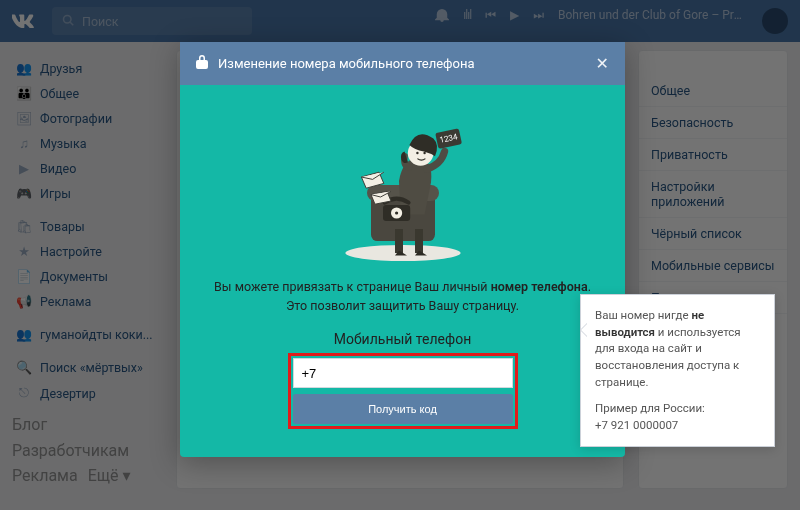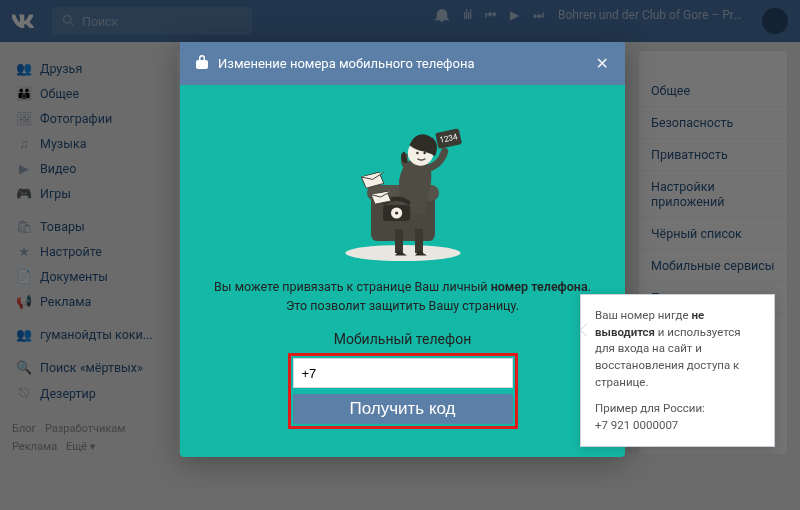--- a/index.html
+++ b/index.html
@@ -37,21 +37,21 @@
   .topbar-right { margin-left:auto; display:flex; align-items:flex-start; gap:14px; color:#b8cae0; font-size:12px; }
   .avatar { width:26px; height:26px; border-radius:50%; background:#2a4b70; }
 
   .page { display:flex; padding: 8px 12px; gap: 14px; position:relative; }
 
   
   .nav { width: 150px; padding-top:6px; }
   .nav-item { display:flex; align-items:center; gap:8px; padding:5px 4px; color:#2a5885; font-size:12.5px; cursor:pointer; }
   .nav-item .ni-ico { color:#99aac0; width:16px; text-align:center; font-size:13px; }
   .nav-sep { height:8px; }
-  .footer-links { margin-top:14px; color:#939393; font-size:11px; line-height:1.6; max-width:140px;}
+  .footer-links { margin-top:6px; color:#939393; font-size:16px; line-height:1.6; max-width:140px;}
   .footer-links span { margin-right:6px; }
 
   
   .content { flex:1; background:#fff; border:1px solid #e7e8ec; border-radius:4px; padding: 0 14px; color:#777; }
   .content-row { display:flex; padding:12px 0; border-top:1px solid #efefef; font-size:12px; }
   .content-row:first-child{border-top:none;}
   .content-row .lab{ width:120px; color:#828282;}
   .content-row .val{ flex:1; color:#222;}
   .content-row .act{ color:#4a76a8; }
 
@@ -100,21 +100,21 @@
     padding: 0 8px;
     font-size:13px;
     outline:none;
   }
   .get-code {
     width:100%; height:30px;
     margin-top:6px;
     background:#5b7fa6;
     color:#fff;
     border:none;
-    font-size:17px;
+    font-size:11px;
     cursor:pointer;
     border-radius:3px;
   }
 
   
   .tooltip {
     position:absolute;
     top: 294px; left: 580px;
     width: 195px;
     background:#fff;

